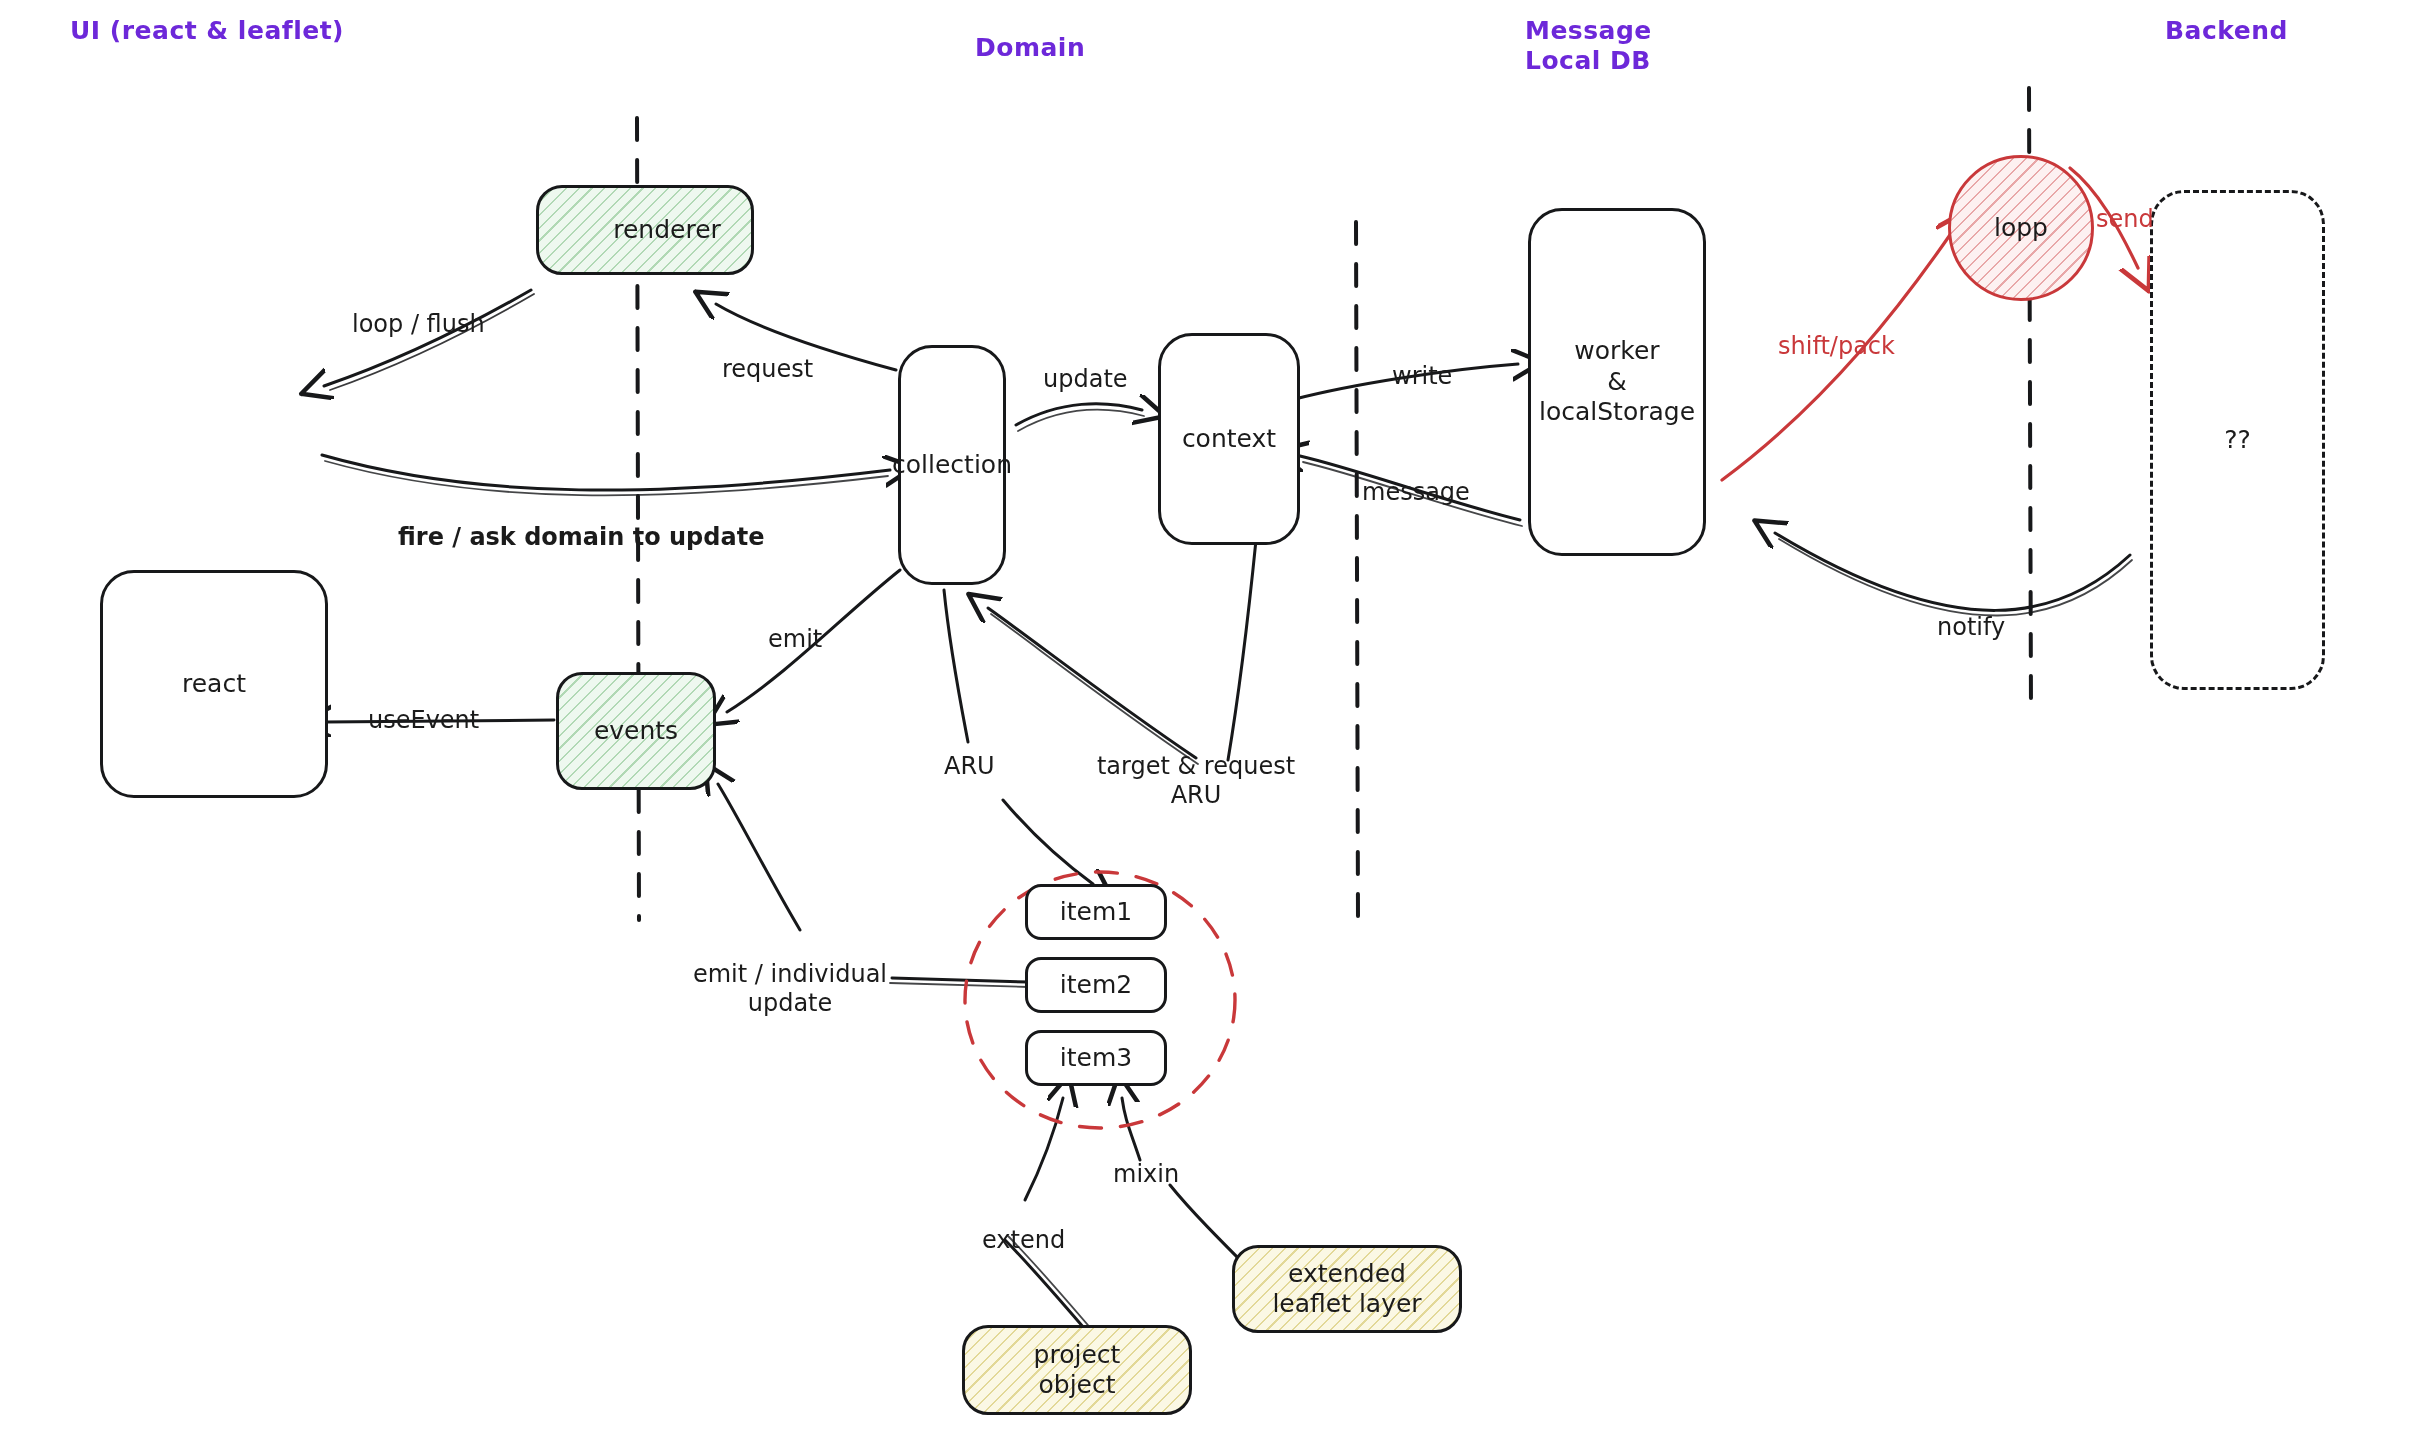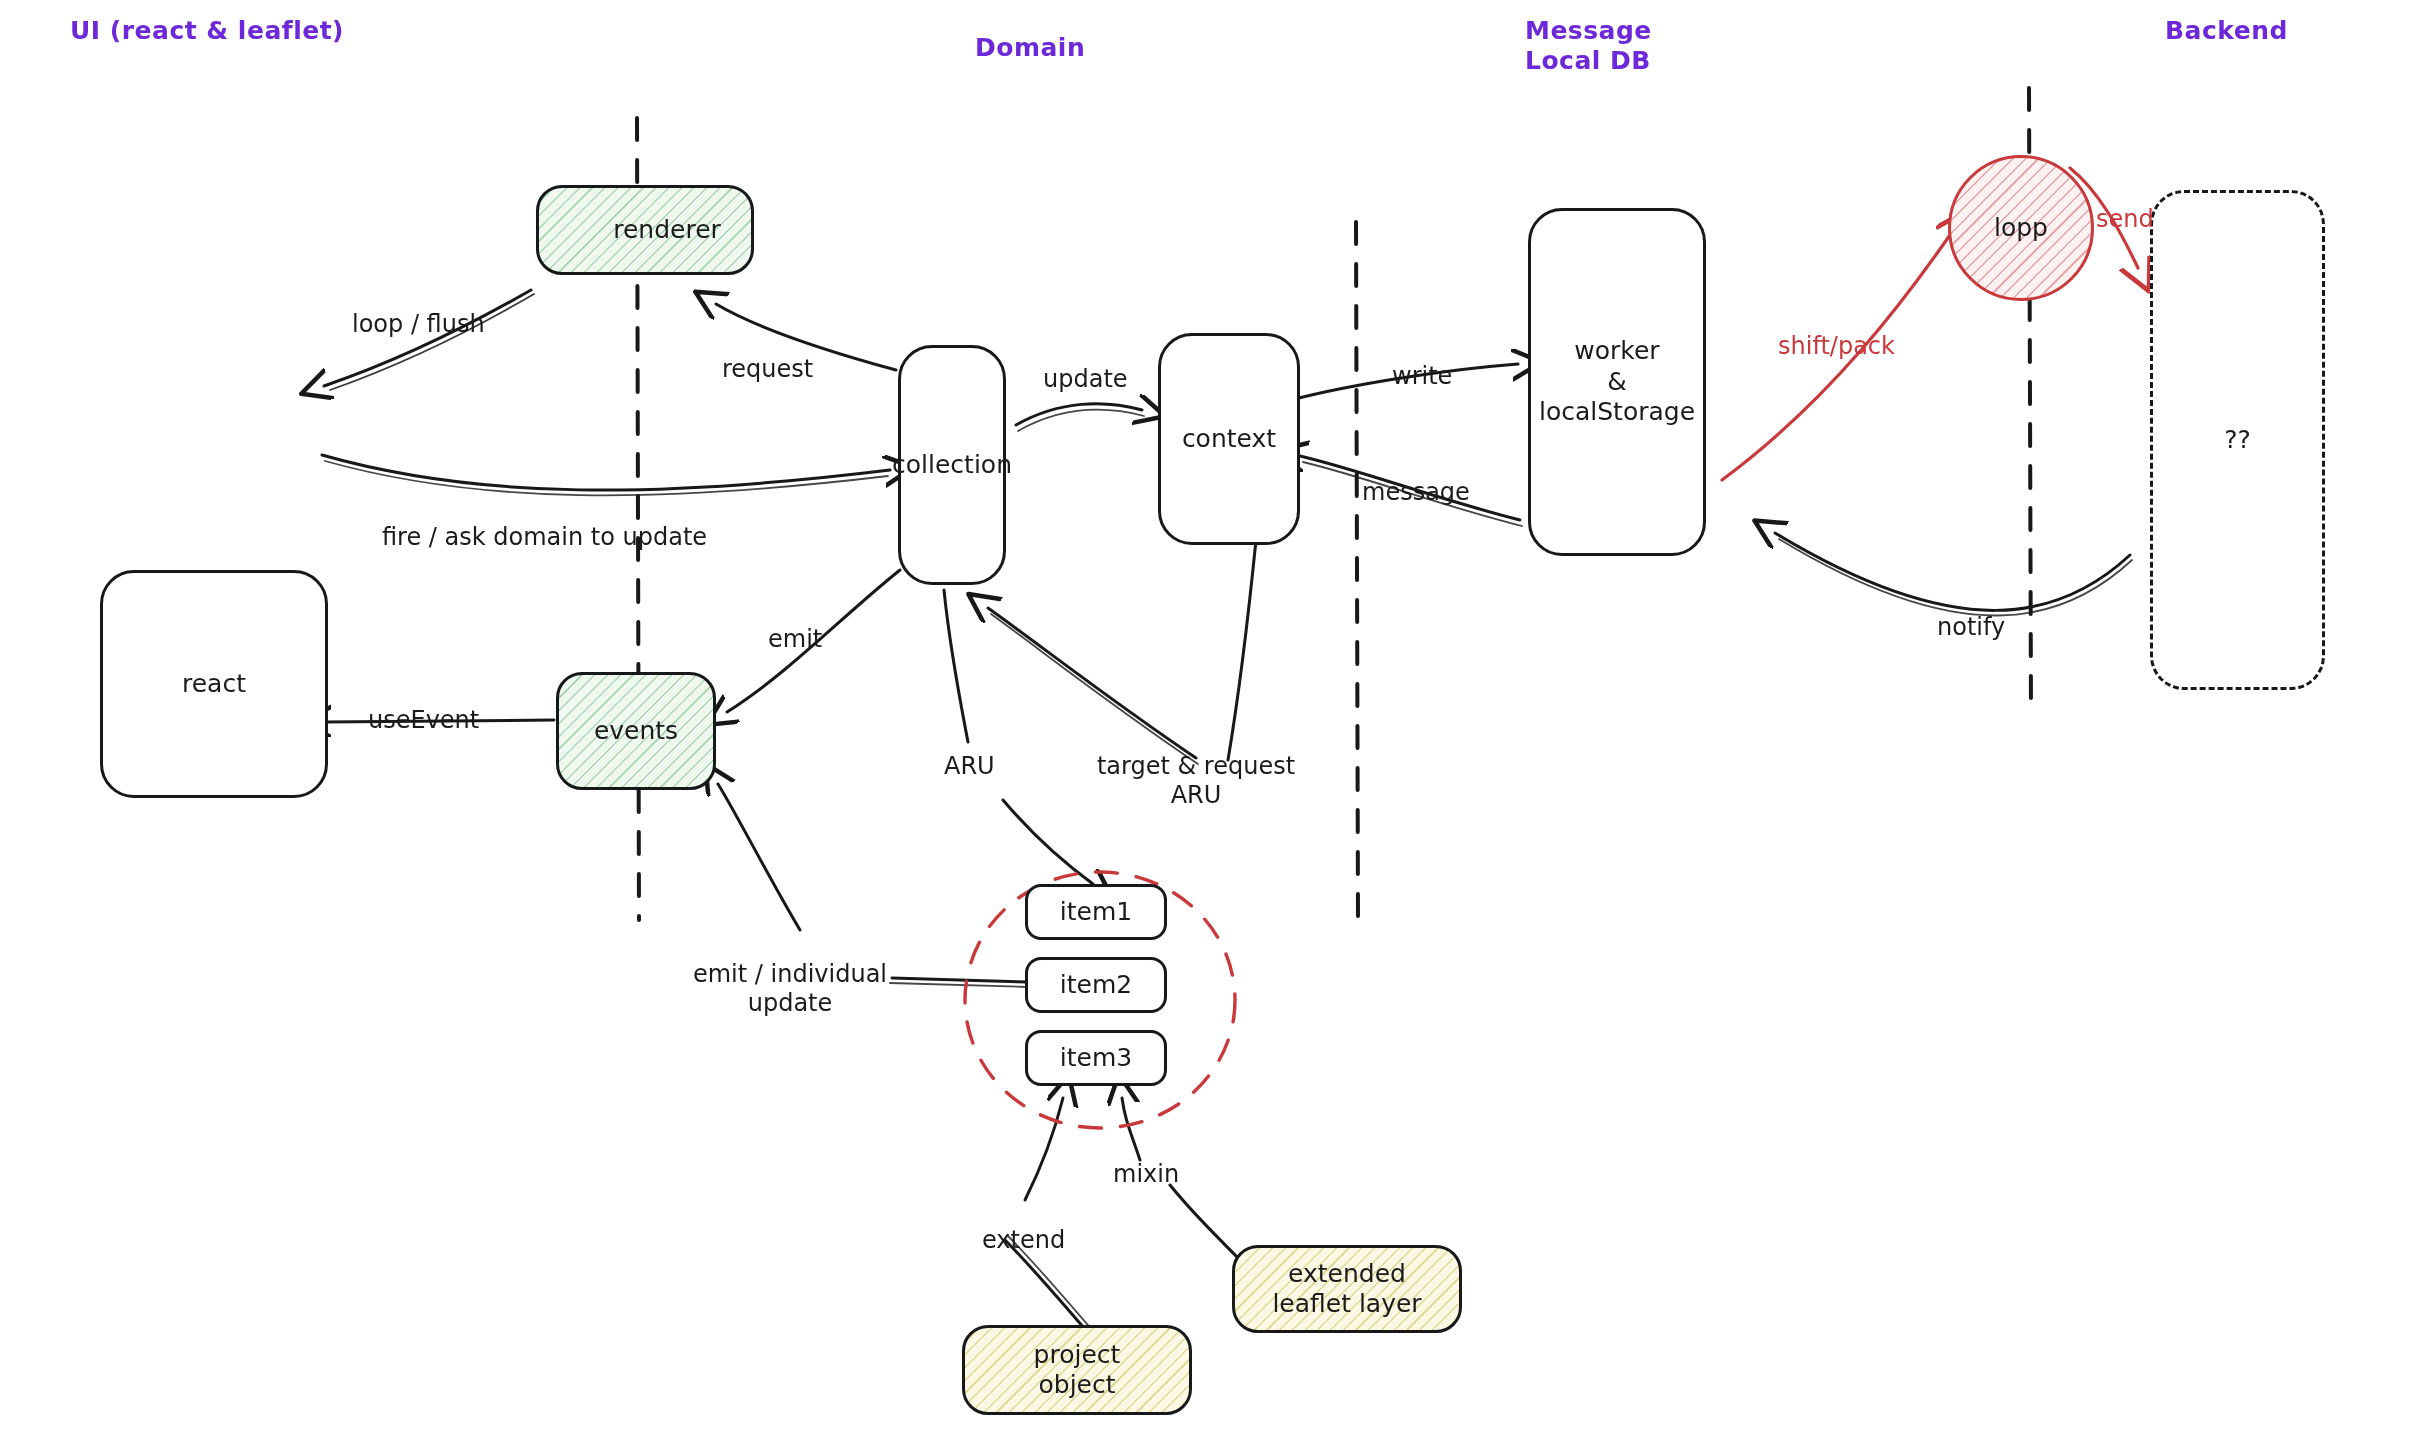--- a/index.html
+++ b/index.html
@@ -267,21 +267,21 @@
 
   <div class="node rounded-md yellow" style="left:1232px; top:1245px; width:230px; height:88px;">
     <span>extended
 leaflet layer</span>
   </div>
 
   <div class="edge-label" style="left:352px; top:310px;">loop / flush</div>
 
   <div class="edge-label" style="left:722px; top:355px;">request</div>
 
-  <div class="edge-label" style="left:382px; top:523px;">fire / ask domain to update</div>
+  <div class="edge-label" style="left:398px; top:523px;font-weight:bold;">fire / ask domain to update</div>
 
   <div class="edge-label" style="left:1043px; top:365px;">update</div>
 
   <div class="edge-label" style="left:1392px; top:362px;text-align:right;">write</div>
 
   <div class="edge-label" style="left:1362px; top:478px;">message</div>
 
   <div class="edge-label red" style="left:1778px; top:332px;">shift/pack</div>
 
   <div class="edge-label red" style="left:2096px; top:205px;">send</div>

